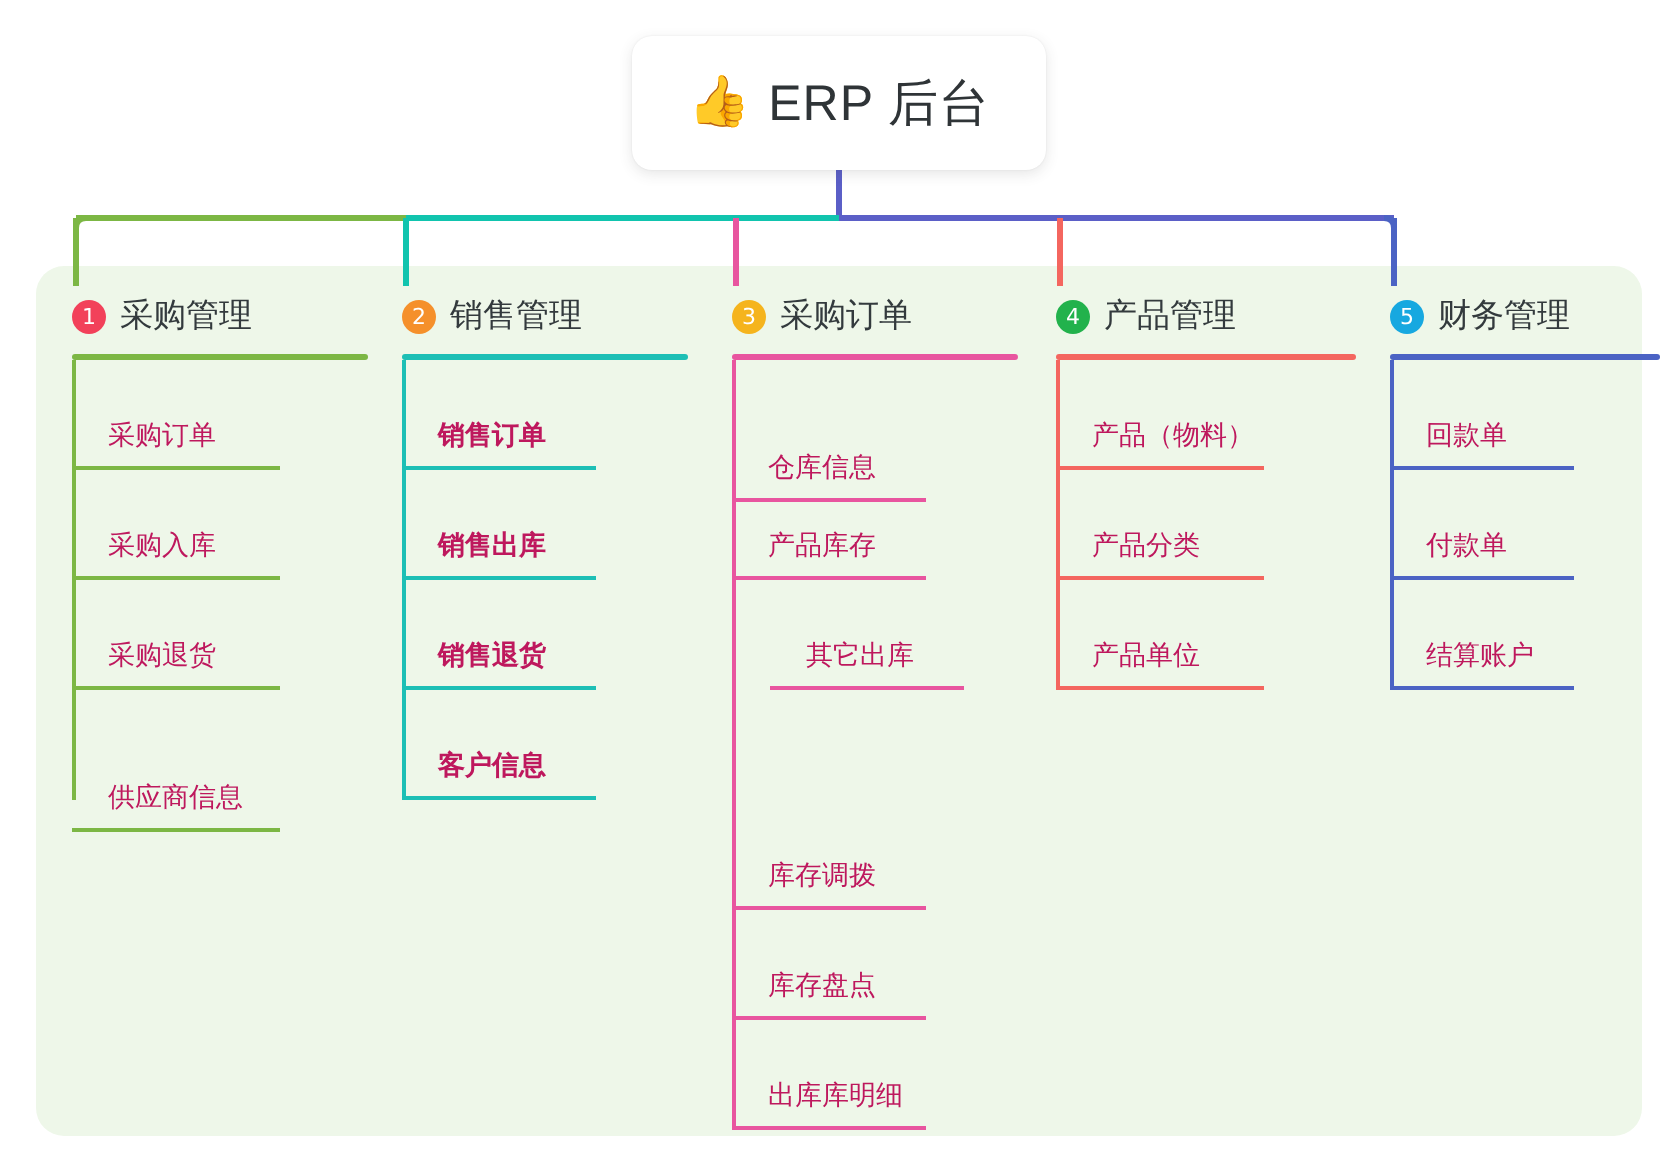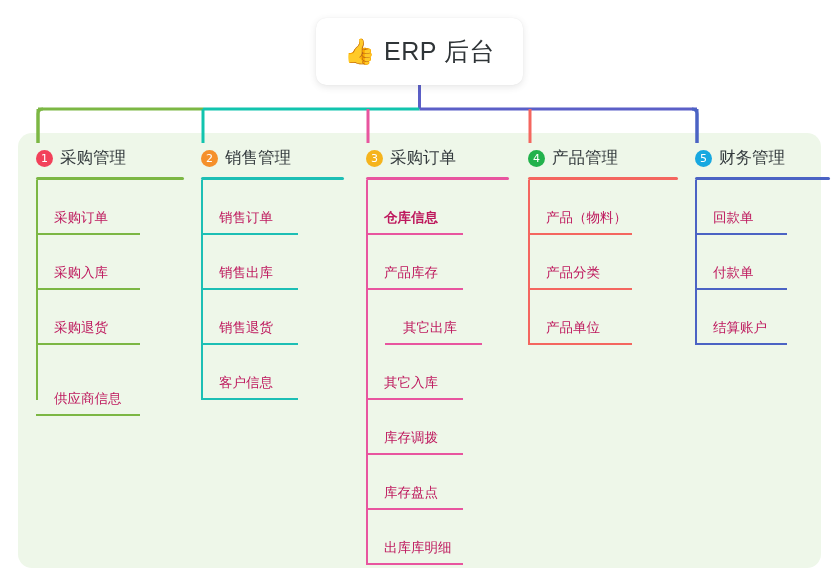--- a/index.html
+++ b/index.html
@@ -105,21 +105,21 @@
             <div class="leaf-rule" style="background: rgb(124, 183, 68); width: 104px;"></div>
           </div>
         </div>
       </div>
       <div class="col" style="left: 201px; width: 143px;">
         <div class="col-head">
           <span class="badge" style="background: rgb(245, 144, 43);">2</span>
           <span class="head-text">销售管理</span>
         </div>
         <div class="head-rule" style="background: rgb(29, 191, 181); width: 143px;"></div>
-        <div class="leaves" style="height: 220px;">
+        <div class="leaves" style="height: 220px; font-weight: bold;">
           <div class="spine" style="background: rgb(29, 191, 181); height: 220px;"></div>
           <div class="leaf" style="position: absolute; left: 0px; top: 0px; width: 97px;">
             <span class="leaf-label">销售订单</span>
             <div class="leaf-rule" style="background: rgb(29, 191, 181); width: 97px;"></div>
           </div>
           <div class="leaf" style="position: absolute; left: 0px; top: 55px; width: 97px;">
             <span class="leaf-label">销售出库</span>
             <div class="leaf-rule" style="background: rgb(29, 191, 181); width: 97px;"></div>
           </div>
           <div class="leaf" style="position: absolute; left: 0px; top: 110px; width: 97px;">
@@ -133,34 +133,30 @@
         </div>
       </div>
       <div class="col" style="left: 366px; width: 143px;">
         <div class="col-head">
           <span class="badge" style="background: rgb(245, 180, 29);">3</span>
           <span class="head-text">采购订单</span>
         </div>
         <div class="head-rule" style="background: rgb(232, 85, 159); width: 143px;"></div>
         <div class="leaves" style="height: 385px;">
           <div class="spine" style="background: rgb(232, 85, 159); height: 385px;"></div>
-          <div class="leaf" style="position: absolute; left: 0px; top: 0px; width: 97px; font-weight: bold;">
+          <div class="leaf" style="position: absolute; left: 0px; top: 16px; width: 97px;">
             <span class="leaf-label">仓库信息</span>
             <div class="leaf-rule" style="background: rgb(232, 85, 159); width: 97px;"></div>
           </div>
           <div class="leaf" style="position: absolute; left: 0px; top: 55px; width: 97px;">
             <span class="leaf-label">产品库存</span>
             <div class="leaf-rule" style="background: rgb(232, 85, 159); width: 97px;"></div>
           </div>
           <div class="leaf" style="position: absolute; left: 0px; top: 110px; width: 97px; margin-left: 19px;">
             <span class="leaf-label">其它出库</span>
-            <div class="leaf-rule" style="background: rgb(232, 85, 159); width: 97px;"></div>
-          </div>
-          <div class="leaf" style="position: absolute; left: 0px; top: 165px; width: 97px;">
-            <span class="leaf-label">其它入库</span>
             <div class="leaf-rule" style="background: rgb(232, 85, 159); width: 97px;"></div>
           </div>
           <div class="leaf" style="position: absolute; left: 0px; top: 220px; width: 97px;">
             <span class="leaf-label">库存调拨</span>
             <div class="leaf-rule" style="background: rgb(232, 85, 159); width: 97px;"></div>
           </div>
           <div class="leaf" style="position: absolute; left: 0px; top: 275px; width: 97px;">
             <span class="leaf-label">库存盘点</span>
             <div class="leaf-rule" style="background: rgb(232, 85, 159); width: 97px;"></div>
           </div>

